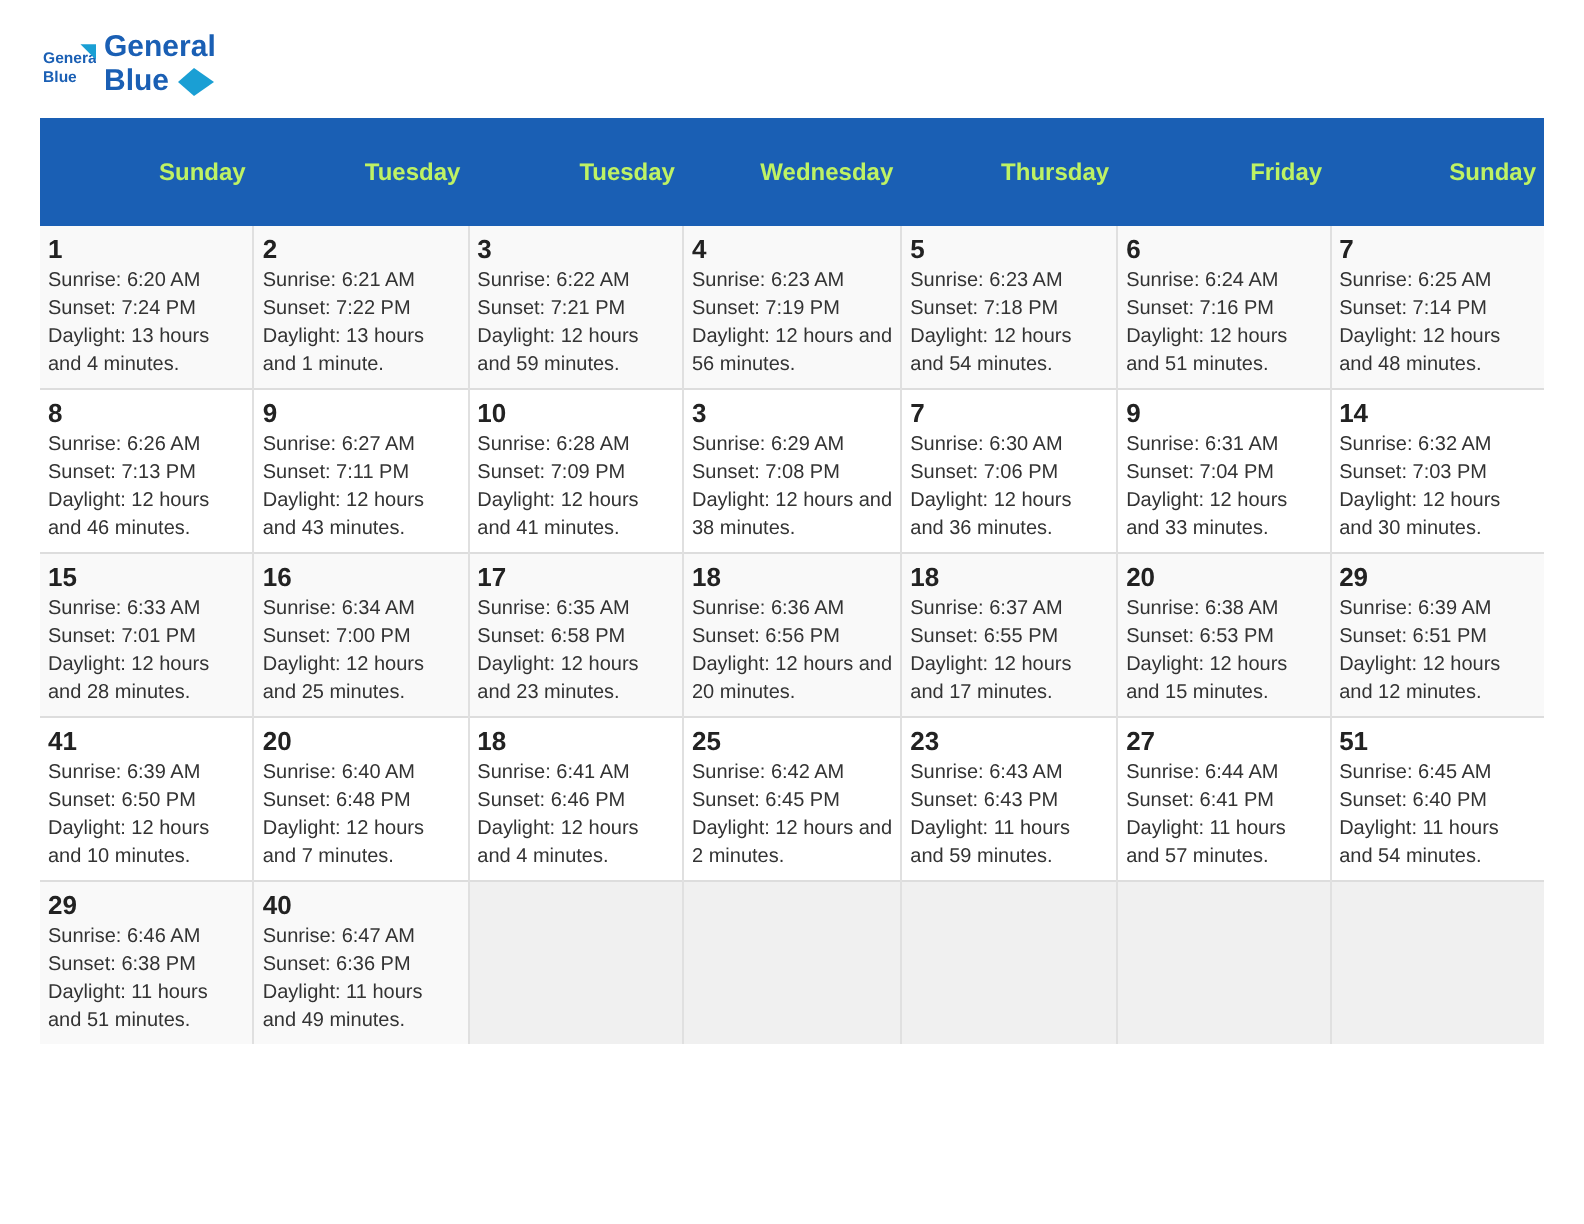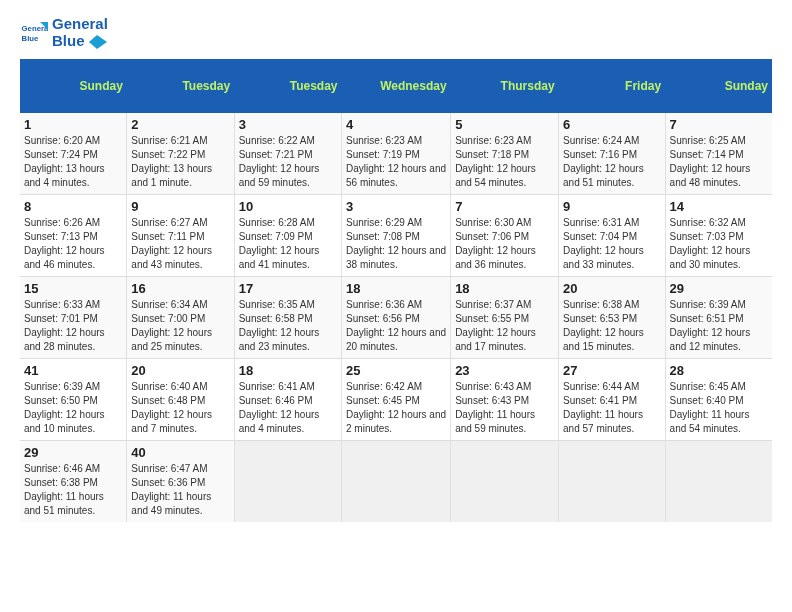--- a/index.html
+++ b/index.html
@@ -350,21 +350,21 @@
       </td>
           <td>
         <span class="day-num">27</span>
         <div class="day-detail">
           Sunrise: 6:44 AM<br>
           Sunset: 6:41 PM<br>
           Daylight: 11 hours and 57 minutes.
         </div>
       </td>
           <td>
-        <span class="day-num">28</span>
+        <span class="day-num">51</span>
         <div class="day-detail">
           Sunrise: 6:45 AM<br>
           Sunset: 6:40 PM<br>
           Daylight: 11 hours and 54 minutes.
         </div>
       </td>
         </tr>
         <tr>
           <td>
         <span class="day-num">29</span>

